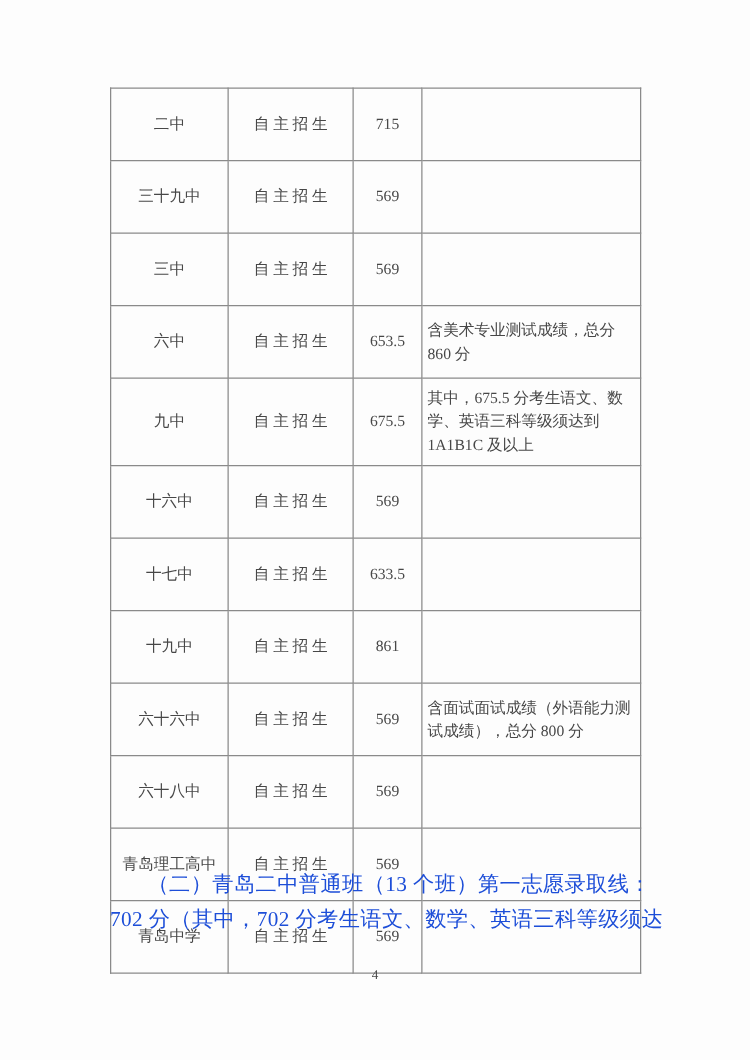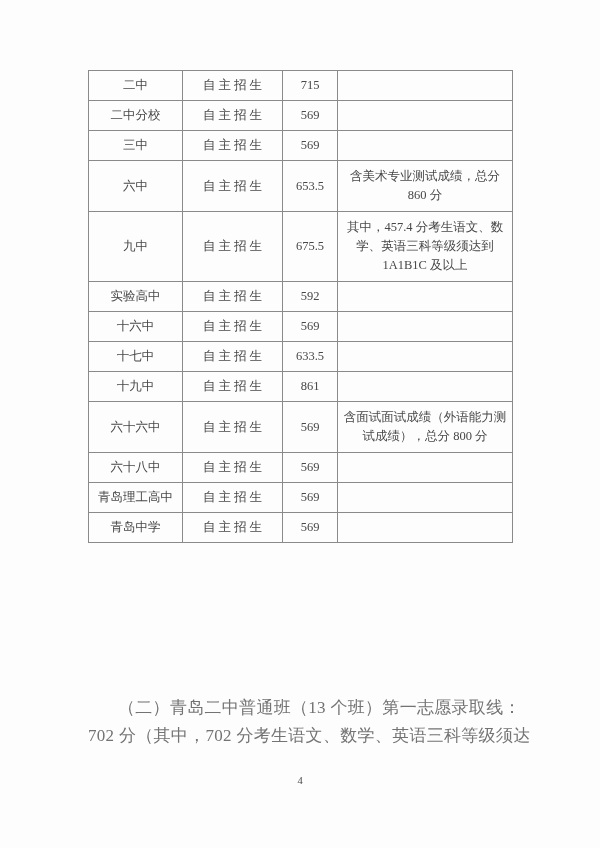--- a/index.html
+++ b/index.html
@@ -38,50 +38,50 @@
     font-size: 12.5px;
     color: #474747;
     vertical-align: middle;
     overflow: hidden;
   }
   table.score-table tr {
     height: 28px;
   }
   td.col-school {
     text-align: center;
-    padding: 6px 2px;
+    padding: 20px 2px;
   }
   td.col-channel {
     text-align: center;
     letter-spacing: 3px;
     text-indent: 3px;
     padding: 2px 2px;
     font-family: Liberation Mono, monospace;
   }
   td.col-score {
     text-align: center;
     padding: 1px 2px;
     font-size: 12px;
   }
   td.col-note {
-    text-align: center;
+    text-align: left;
     font-size: 11.5px;
     line-height: 19px;
     padding: 6px 4px;
     color: #4a4a4a;
     font-family: Liberation Serif, serif;
   }
   .paragraph {
     position: absolute;
     left: 88px;
     top: 694px;
     width: 428px;
     font-size: 17px;
     line-height: 28px;
-    color: #737373;
+    color: #1d4ed8;
     letter-spacing: 0.3px;
   }
   .paragraph .line {
     white-space: nowrap;
   }
   .paragraph .line.indent {
     text-indent: 30px;
   }
   .page-number {
     position: absolute;
@@ -107,48 +107,42 @@
         <col style="width:175px">
       </colgroup>
       <tbody id="table-body">
           <tr>
             <td class="col-school">二中</td>
             <td class="col-channel">自主招生</td>
             <td class="col-score">715</td>
             <td class="col-note"></td>
           </tr>
           <tr>
-            <td class="col-school">二中分校</td>
+            <td class="col-school">三十九中</td>
             <td class="col-channel">自主招生</td>
             <td class="col-score">569</td>
             <td class="col-note"></td>
           </tr>
           <tr>
             <td class="col-school">三中</td>
             <td class="col-channel">自主招生</td>
             <td class="col-score">569</td>
             <td class="col-note"></td>
           </tr>
           <tr>
             <td class="col-school">六中</td>
             <td class="col-channel">自主招生</td>
             <td class="col-score">653.5</td>
             <td class="col-note">含美术专业测试成绩，总分 860 分</td>
           </tr>
           <tr>
             <td class="col-school">九中</td>
             <td class="col-channel">自主招生</td>
             <td class="col-score">675.5</td>
-            <td class="col-note">其中，457.4 分考生语文、数学、英语三科等级须达到 1A1B1C 及以上</td>
-          </tr>
-          <tr>
-            <td class="col-school">实验高中</td>
-            <td class="col-channel">自主招生</td>
-            <td class="col-score">592</td>
-            <td class="col-note"></td>
+            <td class="col-note">其中，675.5 分考生语文、数学、英语三科等级须达到 1A1B1C 及以上</td>
           </tr>
           <tr>
             <td class="col-school">十六中</td>
             <td class="col-channel">自主招生</td>
             <td class="col-score">569</td>
             <td class="col-note"></td>
           </tr>
           <tr>
             <td class="col-school">十七中</td>
             <td class="col-channel">自主招生</td>

